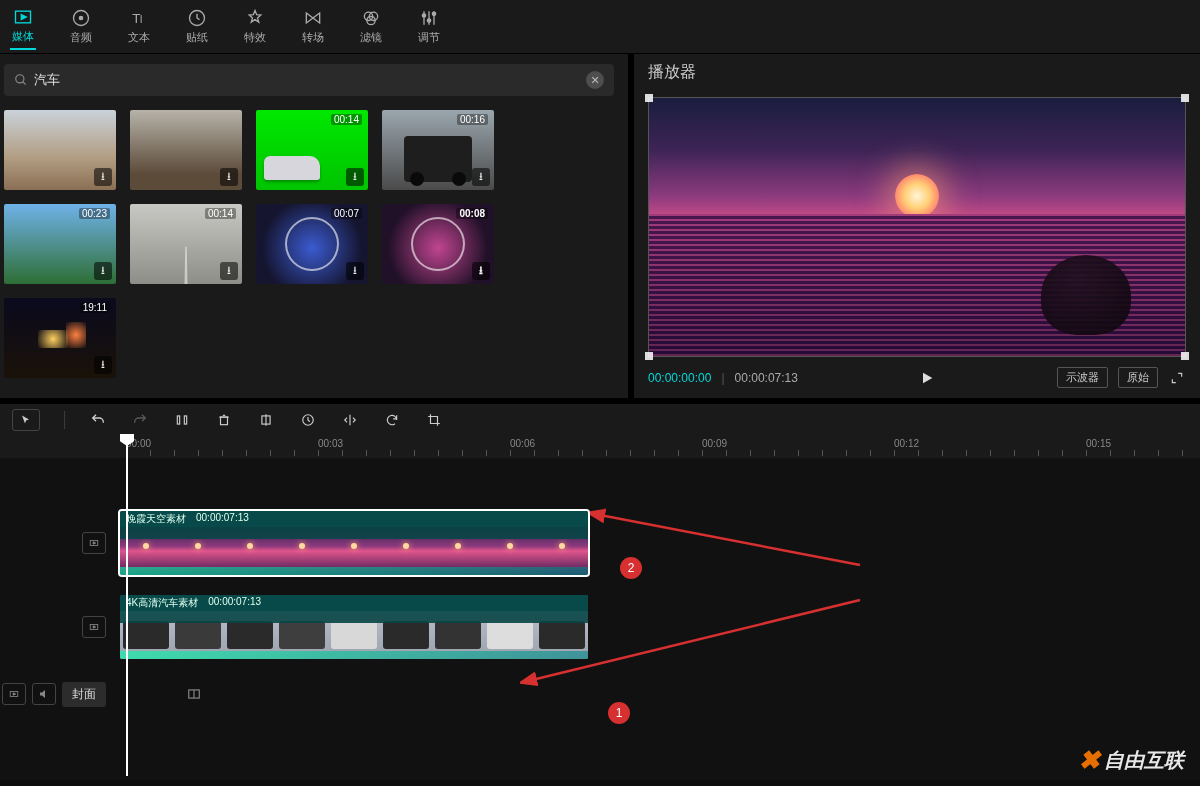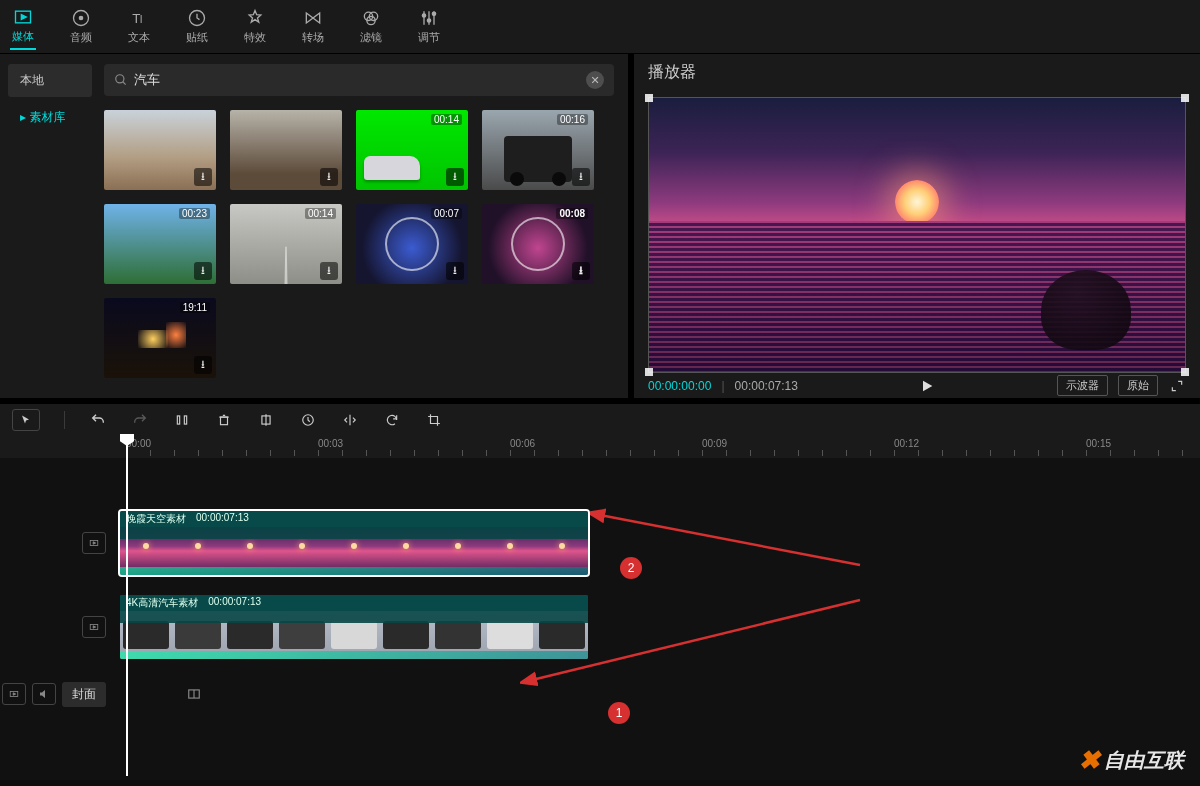--- a/index.html
+++ b/index.html
@@ -33,21 +33,21 @@
 .preview { margin:6px 14px 0 14px; height:278px; position:relative; border:1px solid #555; }
 .preview .handle { position:absolute; width:8px; height:8px; background:#fff; opacity:.85; }
 .h-tl{top:-4px;left:-4px}.h-tr{top:-4px;right:-4px}.h-bl{bottom:-4px;left:-4px}.h-br{bottom:-4px;right:-4px}
 
 
 .scene { width:100%; height:100%; background:linear-gradient(180deg,#1a1d3e 0%,#3d2456 20%,#8c3a7e 38%,#e0548c 50%,#5b2463 62%,#2f1240 100%); position:relative; overflow:hidden; }
 .sun { position:absolute; left:50%; top:38%; transform:translate(-50%,-50%); width:44px; height:44px; border-radius:50%; background:radial-gradient(circle,#fff6d8 0%,#ffcf77 40%,#ff8a6e 70%,rgba(255,100,110,0) 100%); box-shadow:0 0 30px 10px rgba(255,160,120,.5); }
 .sea { position:absolute; bottom:0; left:0; right:0; height:55%; background:repeating-linear-gradient(180deg,rgba(255,100,150,.3) 0 2px,rgba(40,10,60,.6) 2px 5px),linear-gradient(180deg,#7a2a6e 0%,#1e0a30 100%); }
 .fig { position:absolute; right:10%; bottom:8%; width:90px; height:80px; background:radial-gradient(ellipse at 40% 30%,#201020 0%,#100810 80%); border-radius:50% 50% 40% 40%; opacity:.9; }
 
-.controls { display:flex; align-items:center; padding:2px 14px; gap:10px; font-size:12px; }
+.controls { display:flex; align-items:center; padding:10px 14px; gap:10px; font-size:12px; }
 .tc1{color:#00d9d9}.tc2{color:#aaa}
 .play-btn { margin-left:auto; margin-right:auto; cursor:pointer; }
 .ctrl-btn { border:1px solid #555; padding:2px 8px; font-size:11px; border-radius:2px; color:#ccc; cursor:pointer; }
 .expand-btn { cursor:pointer; color:#ccc; padding:2px; }
 
 
 .tools { display:flex; align-items:center; gap:24px; height:38px; background:#1a1a1a; border-top:6px solid #000; padding:0 12px; }
 .tool { width:18px; height:18px; display:flex; align-items:center; justify-content:center; color:#bbb; cursor:pointer; }
 .tool.sep { width:1px; height:18px; background:#3a3a3a; }
 .tool.dd { width:28px; border:1px solid #444; border-radius:3px; height:22px; }
@@ -155,27 +155,20 @@
           <circle cx="6" cy="9" r="2" fill="currentColor"></circle>
           <circle cx="12" cy="15" r="2" fill="currentColor"></circle>
           <circle cx="18" cy="7" r="2" fill="currentColor"></circle>
         </svg>
       </span>
       <span>调节</span>
     </div>
   </div>
 
 <div class="main">
-  <div class="sidebar">
-    <div class="side-item sel">本地</div>
-    <div class="side-item active">
-      <span>▸</span>
-      <span>素材库</span>
-    </div>
-  </div>
 
   <div class="library">
     <div class="search">
       <span style="margin-right:6px;color:#888">
         <svg width="14" height="14" viewBox="0 0 24 24" fill="none" stroke="currentColor" stroke-width="2">
             <circle cx="10" cy="10" r="7"></circle>
             <line x1="20" y1="20" x2="15" y2="15"></line>
           </svg>
       </span>
       <input value="汽车" style="">

